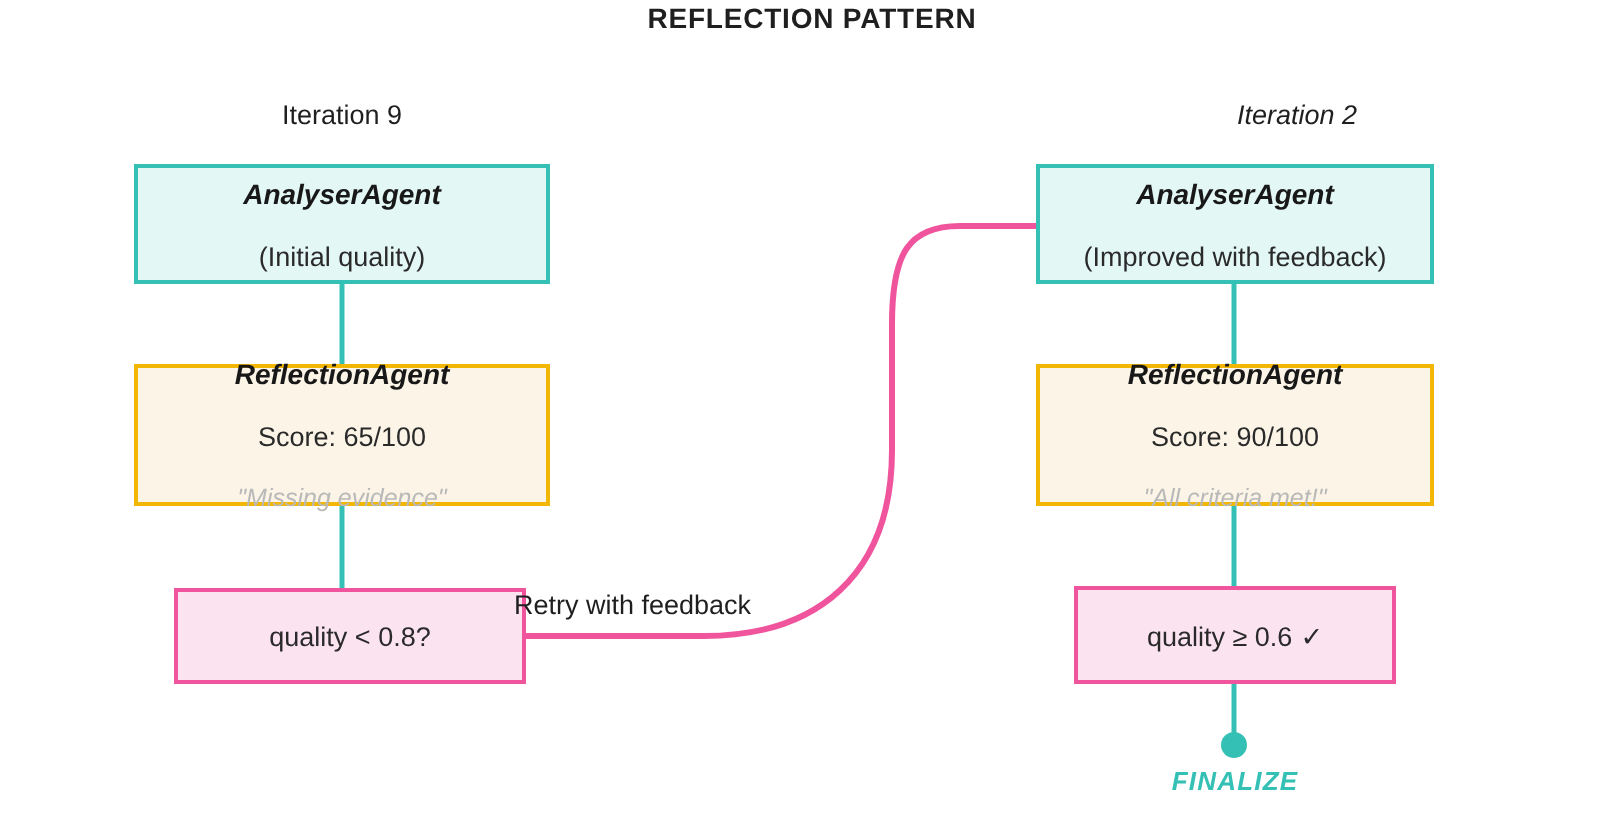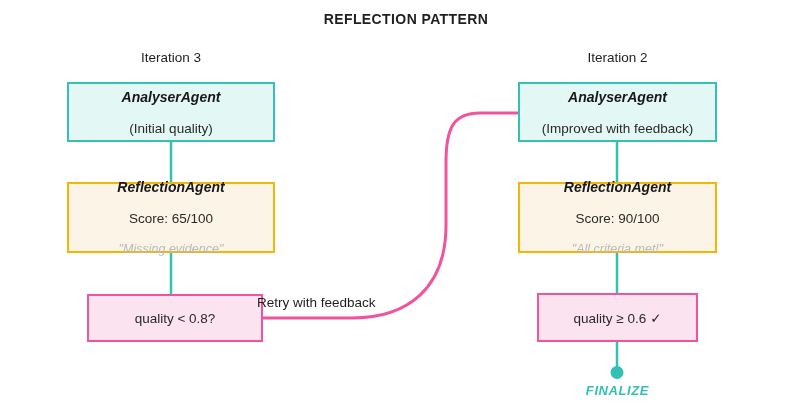--- a/index.html
+++ b/index.html
@@ -12,38 +12,38 @@
   .canvas {
     position: relative;
     width: 812px;
     height: 420px;
     background: #ffffff;
     overflow: hidden;
   }
   .abs { position: absolute; }
 
   .diagram-title {
-    top: 11px;
+    top: 1px;
     left: 0;
     width: 812px;
     text-align: center;
     font-size: 14px;
     font-weight: bold;
     letter-spacing: 0.4px;
     color: var(--c-text, #1f1f1f);
   }
 
   .iter-label {
     top: 50px;
     text-align: center;
     font-size: 13.5px;
     color: var(--c-text, #1f1f1f);
   }
   .iter-label.left  { left: 67px;  width: 208px; }
-  .iter-label.right { left: 518px; width: 199px; }
+  .iter-label.right { left: 549px; width: 199px; font-style: italic; }
 
   .node {
     display: flex;
     flex-direction: column;
     align-items: center;
     justify-content: center;
     box-sizing: border-box;
     border: 2.5px solid;
     text-align: center;
     gap: 16px;
@@ -134,21 +134,21 @@
     <path class="teal-line" d="M171 253 L171 294"></path>
     <path class="teal-line" d="M617 142 L617 182"></path>
     <path class="teal-line" d="M617 253 L617 293"></path>
     <path class="teal-line" d="M617 342 L617 368"></path>
     <circle class="teal-dot" cx="617" cy="372.5" r="6.5"></circle>
     <path class="pink-line" d="M245 318 L352 318 C408 318 446 288 446 225 L446 162 C446 127 454 113 480 113 L518 113"></path>
   </svg>
 
   <div class="abs diagram-title">REFLECTION PATTERN</div>
 
-  <div class="abs iter-label left">Iteration 3</div>
+  <div class="abs iter-label left">Iteration 9</div>
   <div class="abs iter-label right">Iteration 2</div>
 
   <div id="analyser1" class="abs node teal">
     <div class="agent-name">AnalyserAgent</div>
     <div class="note">(Initial quality)</div>
   </div>
 
   <div id="reflection1" class="abs node amber">
     <div class="agent-name">ReflectionAgent</div>
     <div class="score">Score: 65/100</div>

